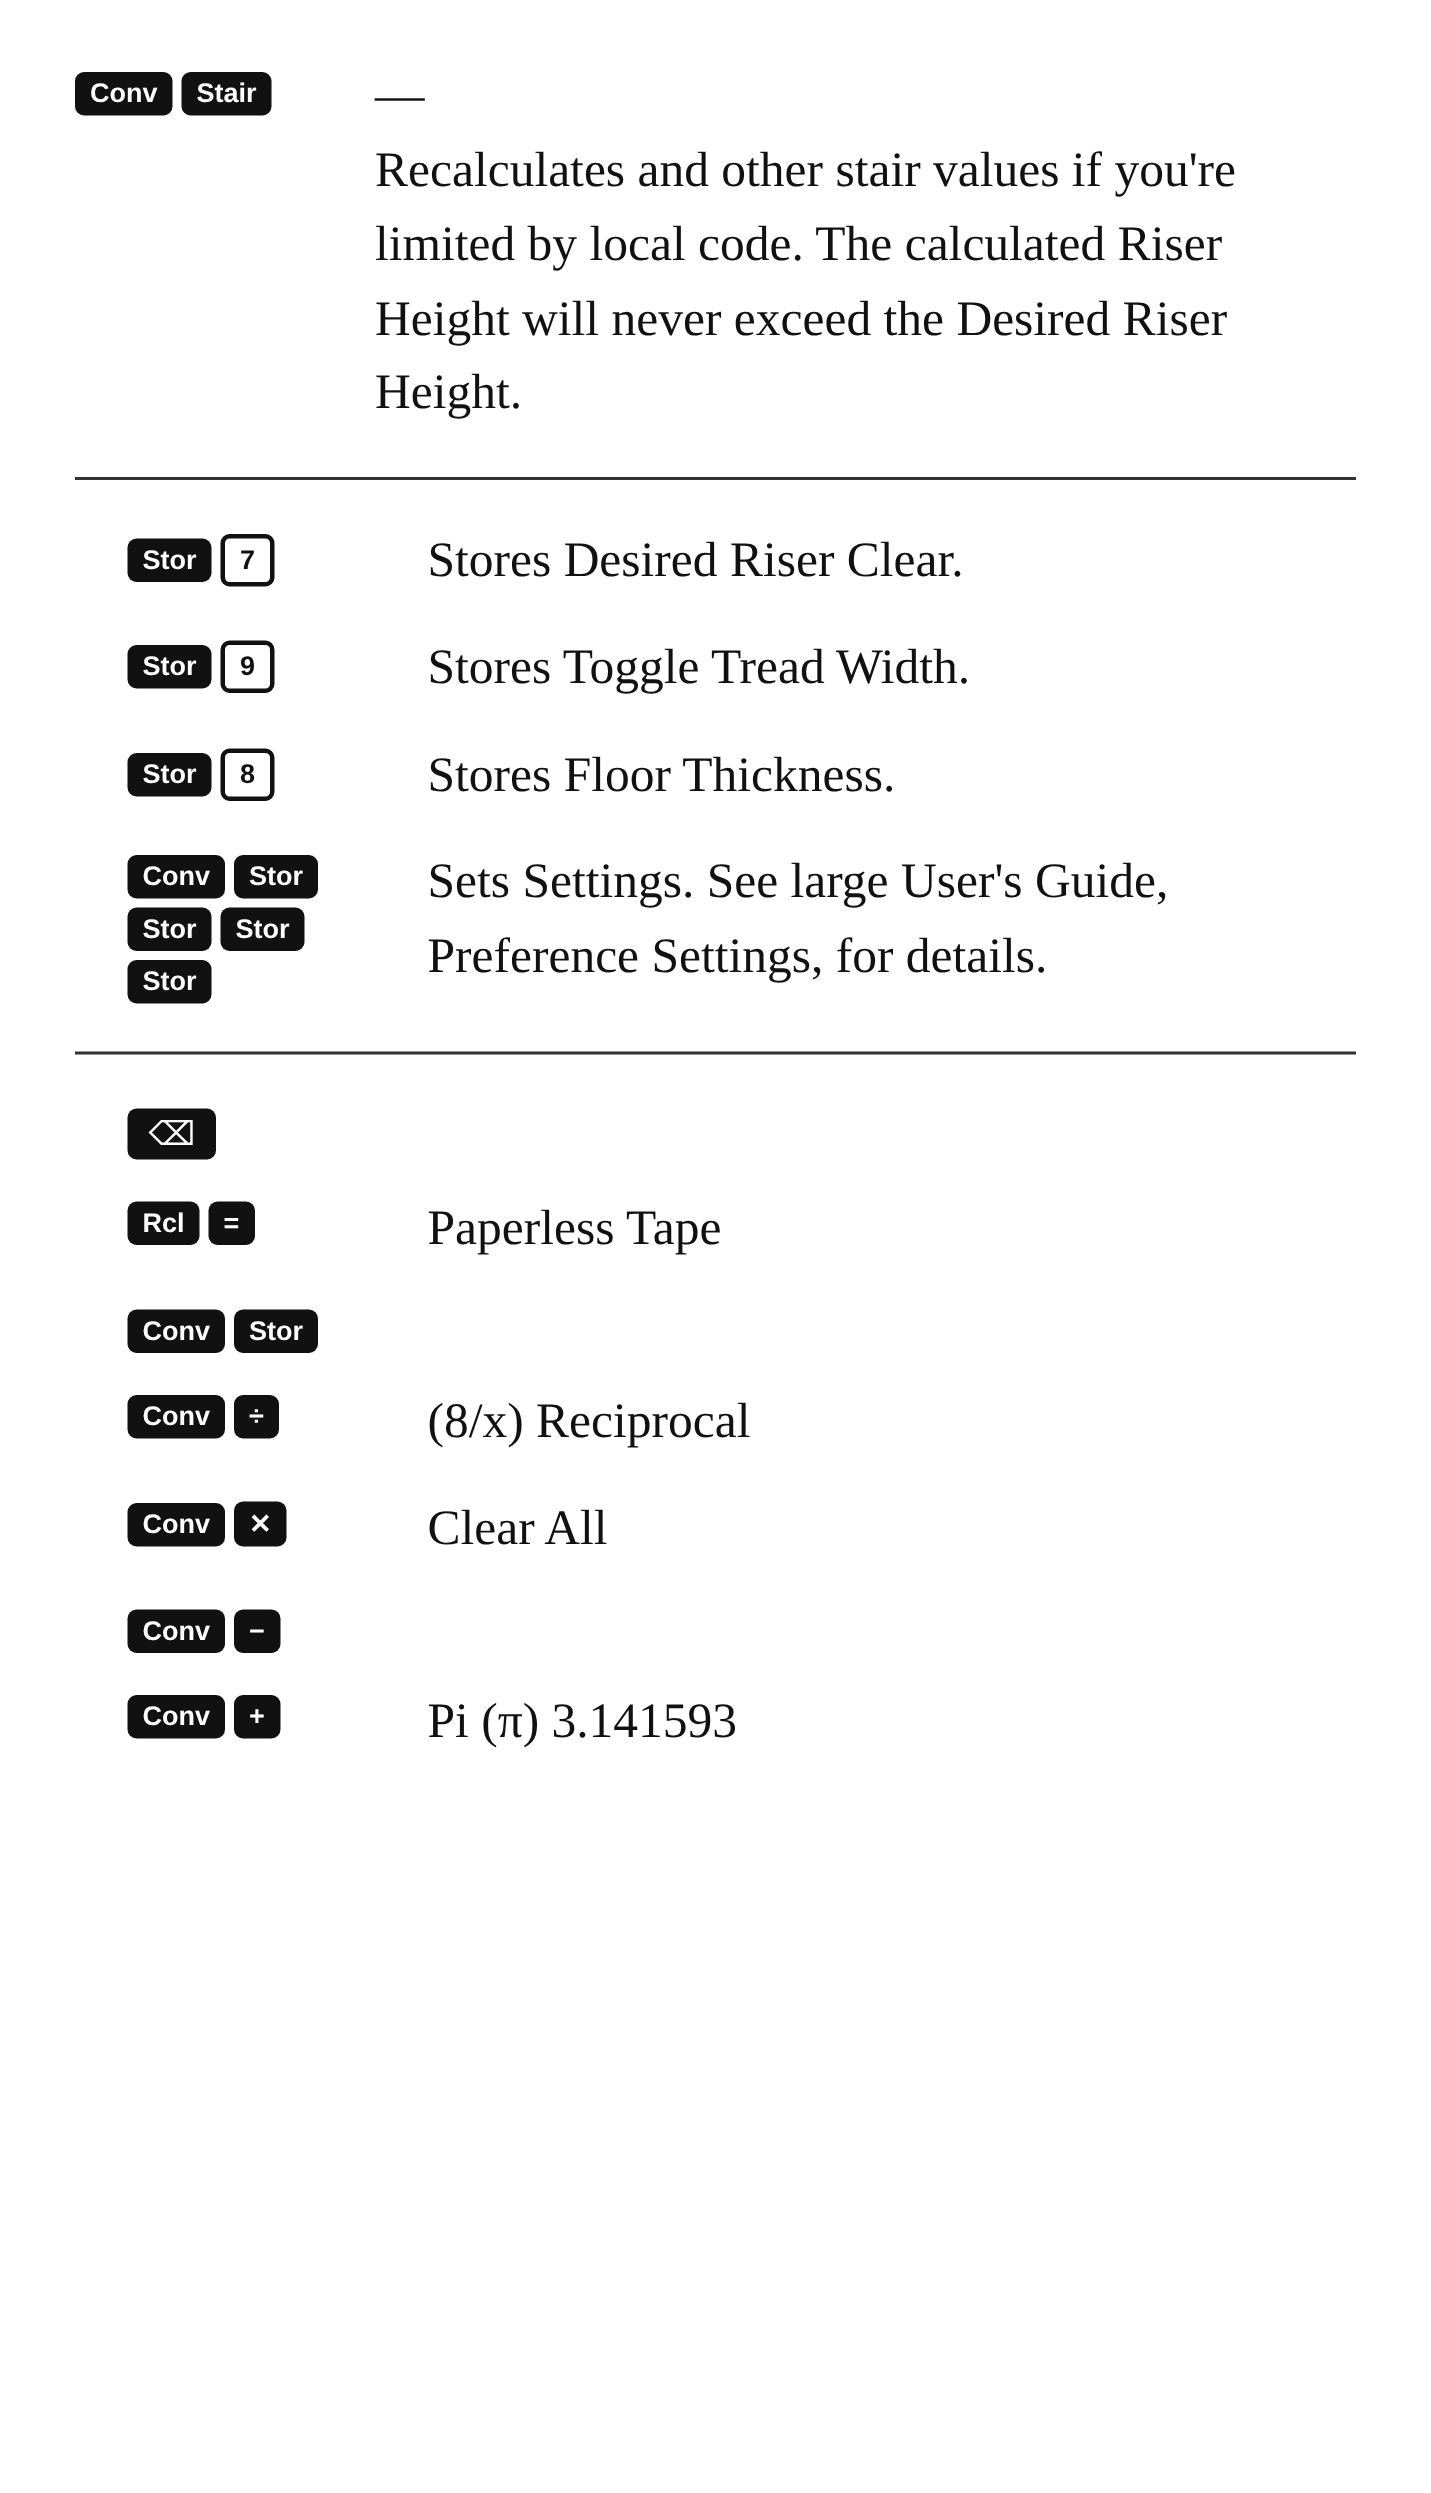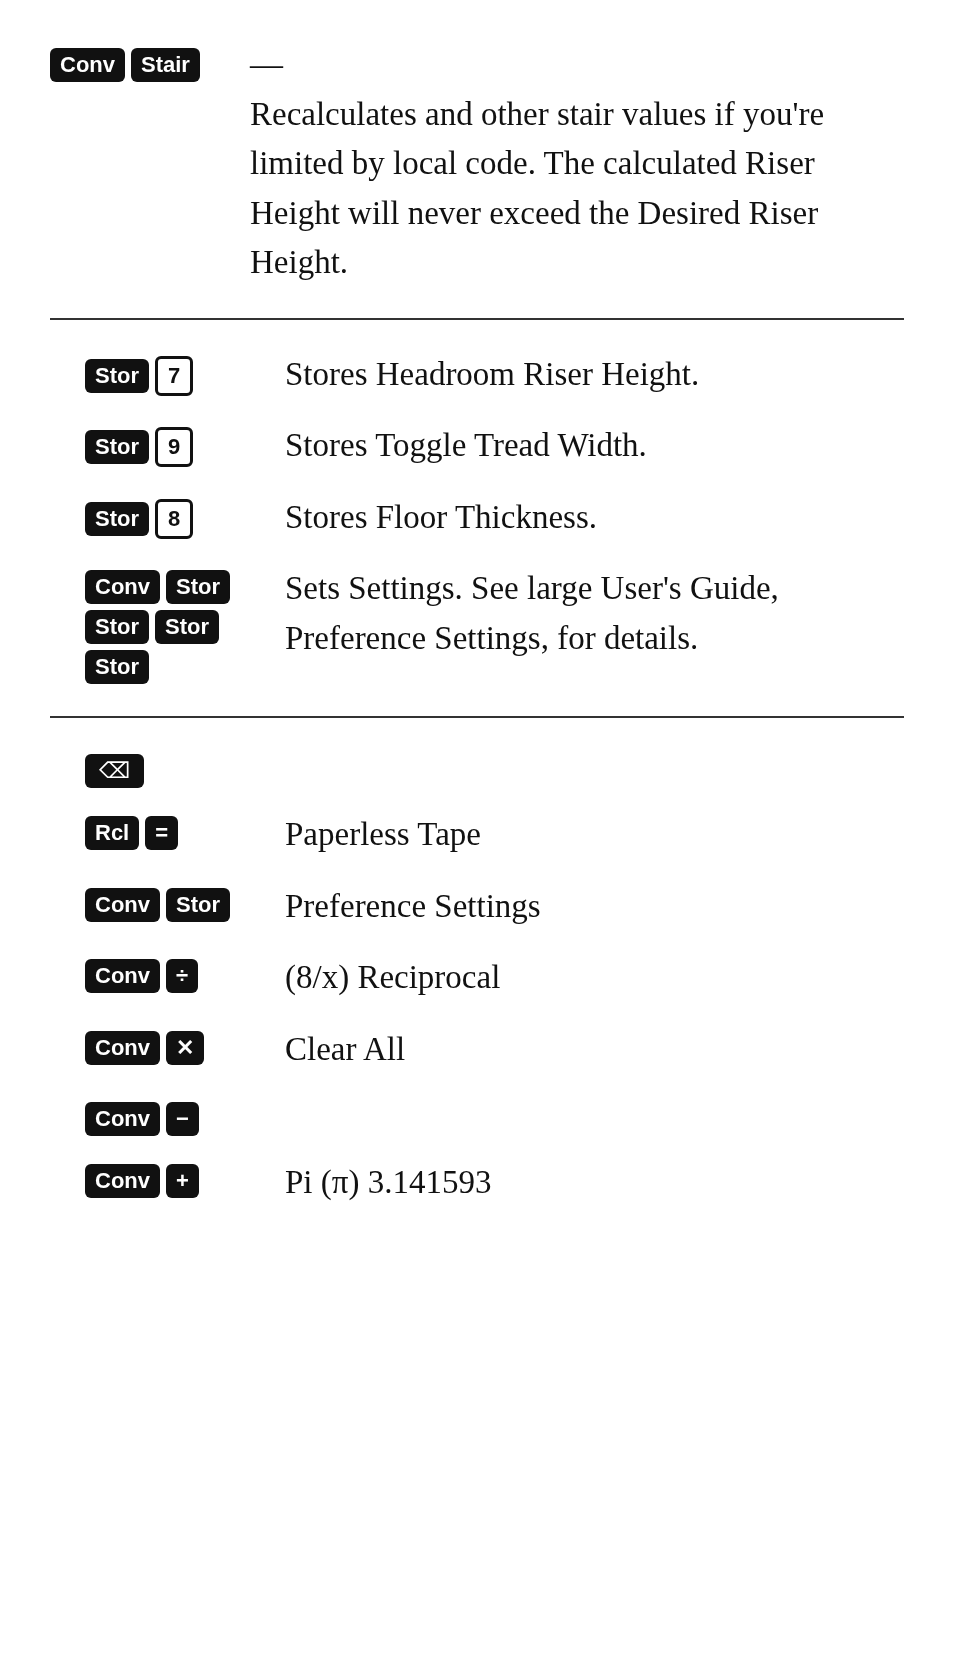--- a/index.html
+++ b/index.html
@@ -17,21 +17,21 @@
       min-height: 1662px;
       padding: 40px 50px;
     }
 
     .key-badge {
       display: inline-block;
       background: #111111;
       color: #ffffff;
       font-family: Arial, Helvetica, sans-serif;
       font-weight: bold;
-      font-size: 22px;
+      font-size: 18px;
       border-radius: 6px;
       padding: 4px 10px;
       margin-right: 2px;
       vertical-align: middle;
       white-space: nowrap;
       text-align: right;
     }
 
     .key-badge.outlined {
       background: #ffffff;
@@ -128,21 +128,21 @@
   </div>
 </div>
 
 <hr class="divider">
 
 <div class="row">
   <div class="keys-col">
     <span class="key-badge">Stor</span>
     <span class="key-badge outlined">7</span>
   </div>
-  <div class="desc-col">Stores Headroom Riser Height.</div>
+  <div class="desc-col">Stores Desired Riser Clear.</div>
 </div>
 
 <div class="row">
   <div class="keys-col">
     <span class="key-badge">Stor</span>
     <span class="key-badge outlined">9</span>
   </div>
   <div class="desc-col">Stores Toggle Tread Width.</div>
 </div>
 
@@ -185,21 +185,20 @@
     <span class="key-badge">=</span>
   </div>
   <div class="desc-col">Paperless Tape</div>
 </div>
 
 <div class="row">
   <div class="keys-col">
     <span class="key-badge">Conv</span>
     <span class="key-badge">Stor</span>
   </div>
-  <div class="desc-col">Preference Settings</div>
 </div>
 
 <div class="row">
   <div class="keys-col">
     <span class="key-badge">Conv</span>
     <span class="key-badge">÷</span>
   </div>
   <div class="desc-col">(8/x) Reciprocal</div>
 </div>
 

